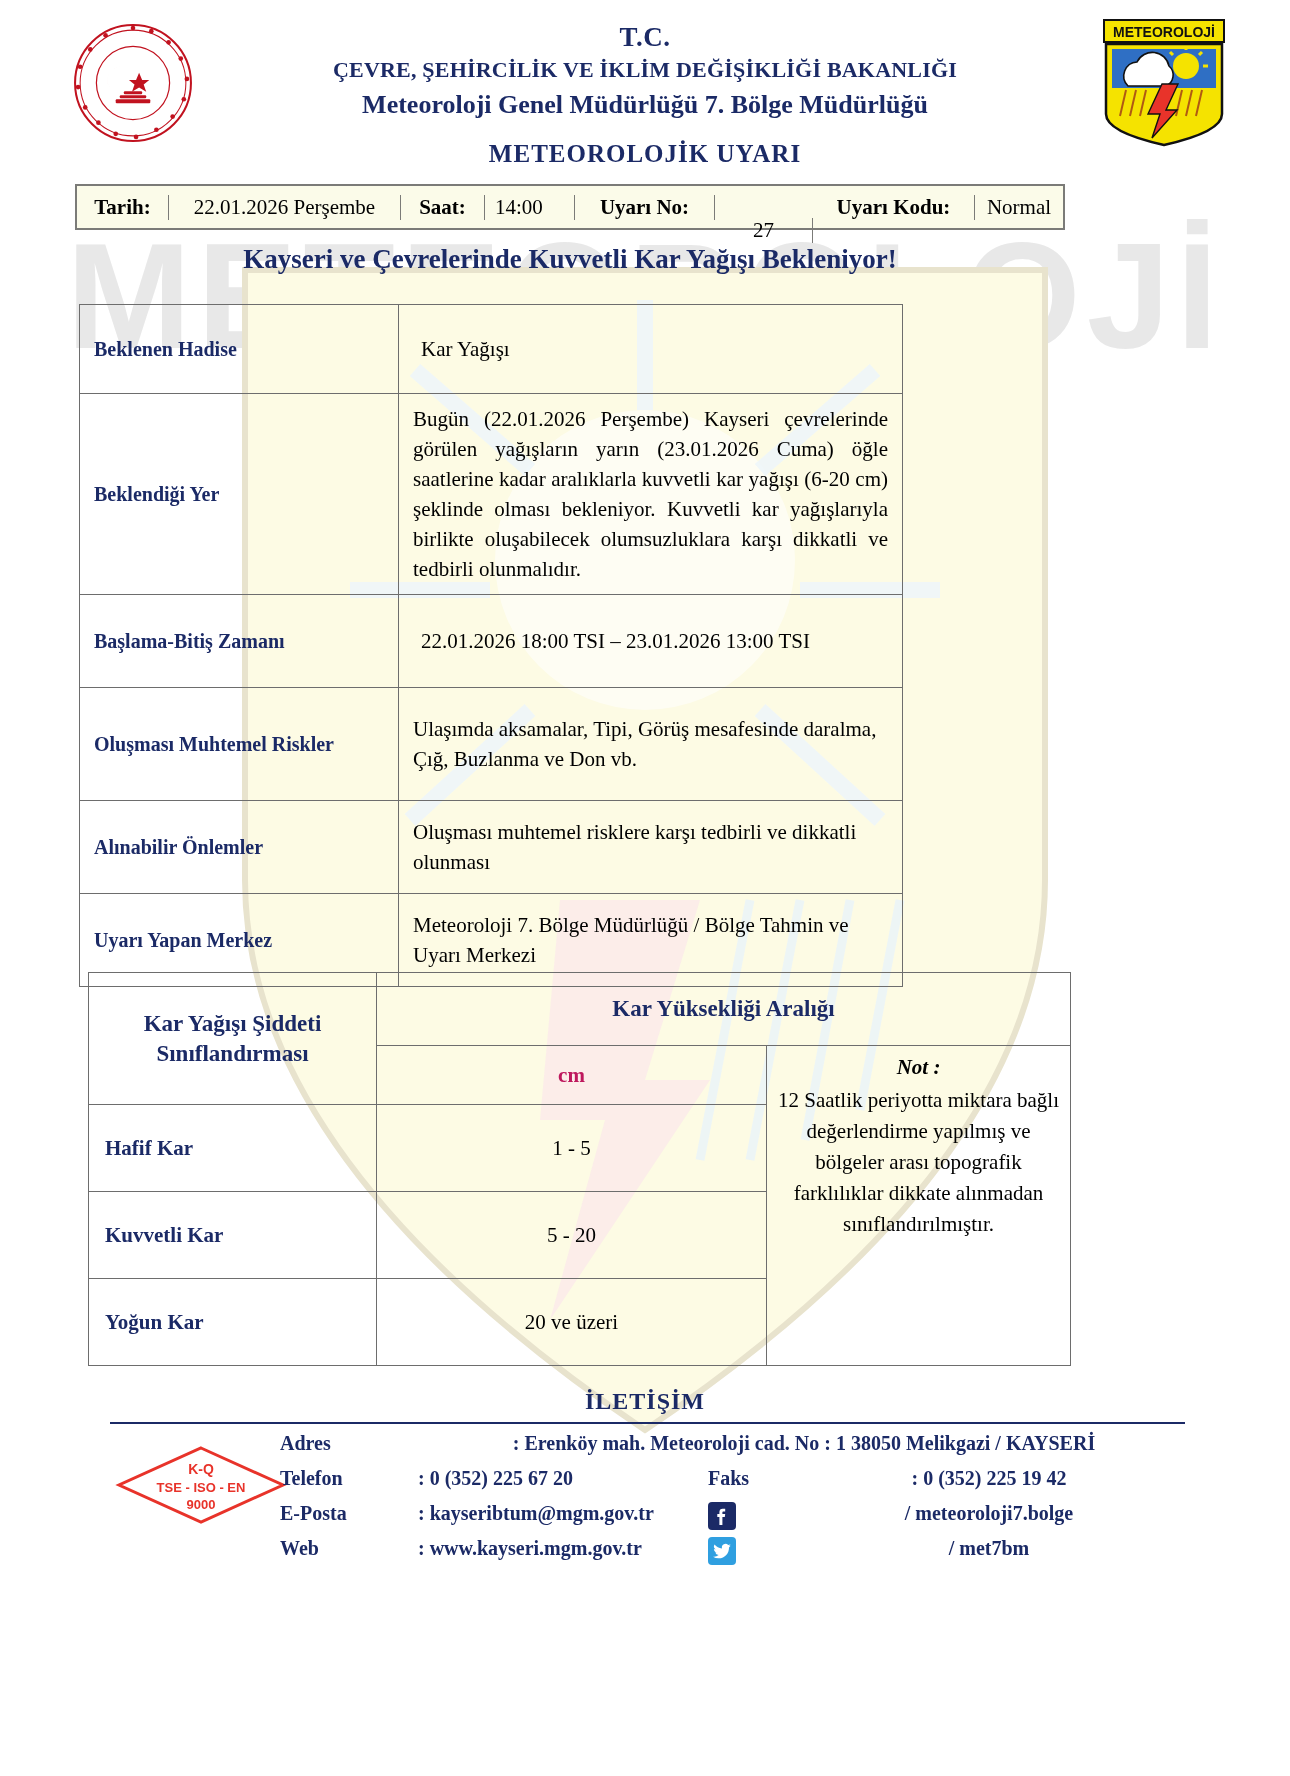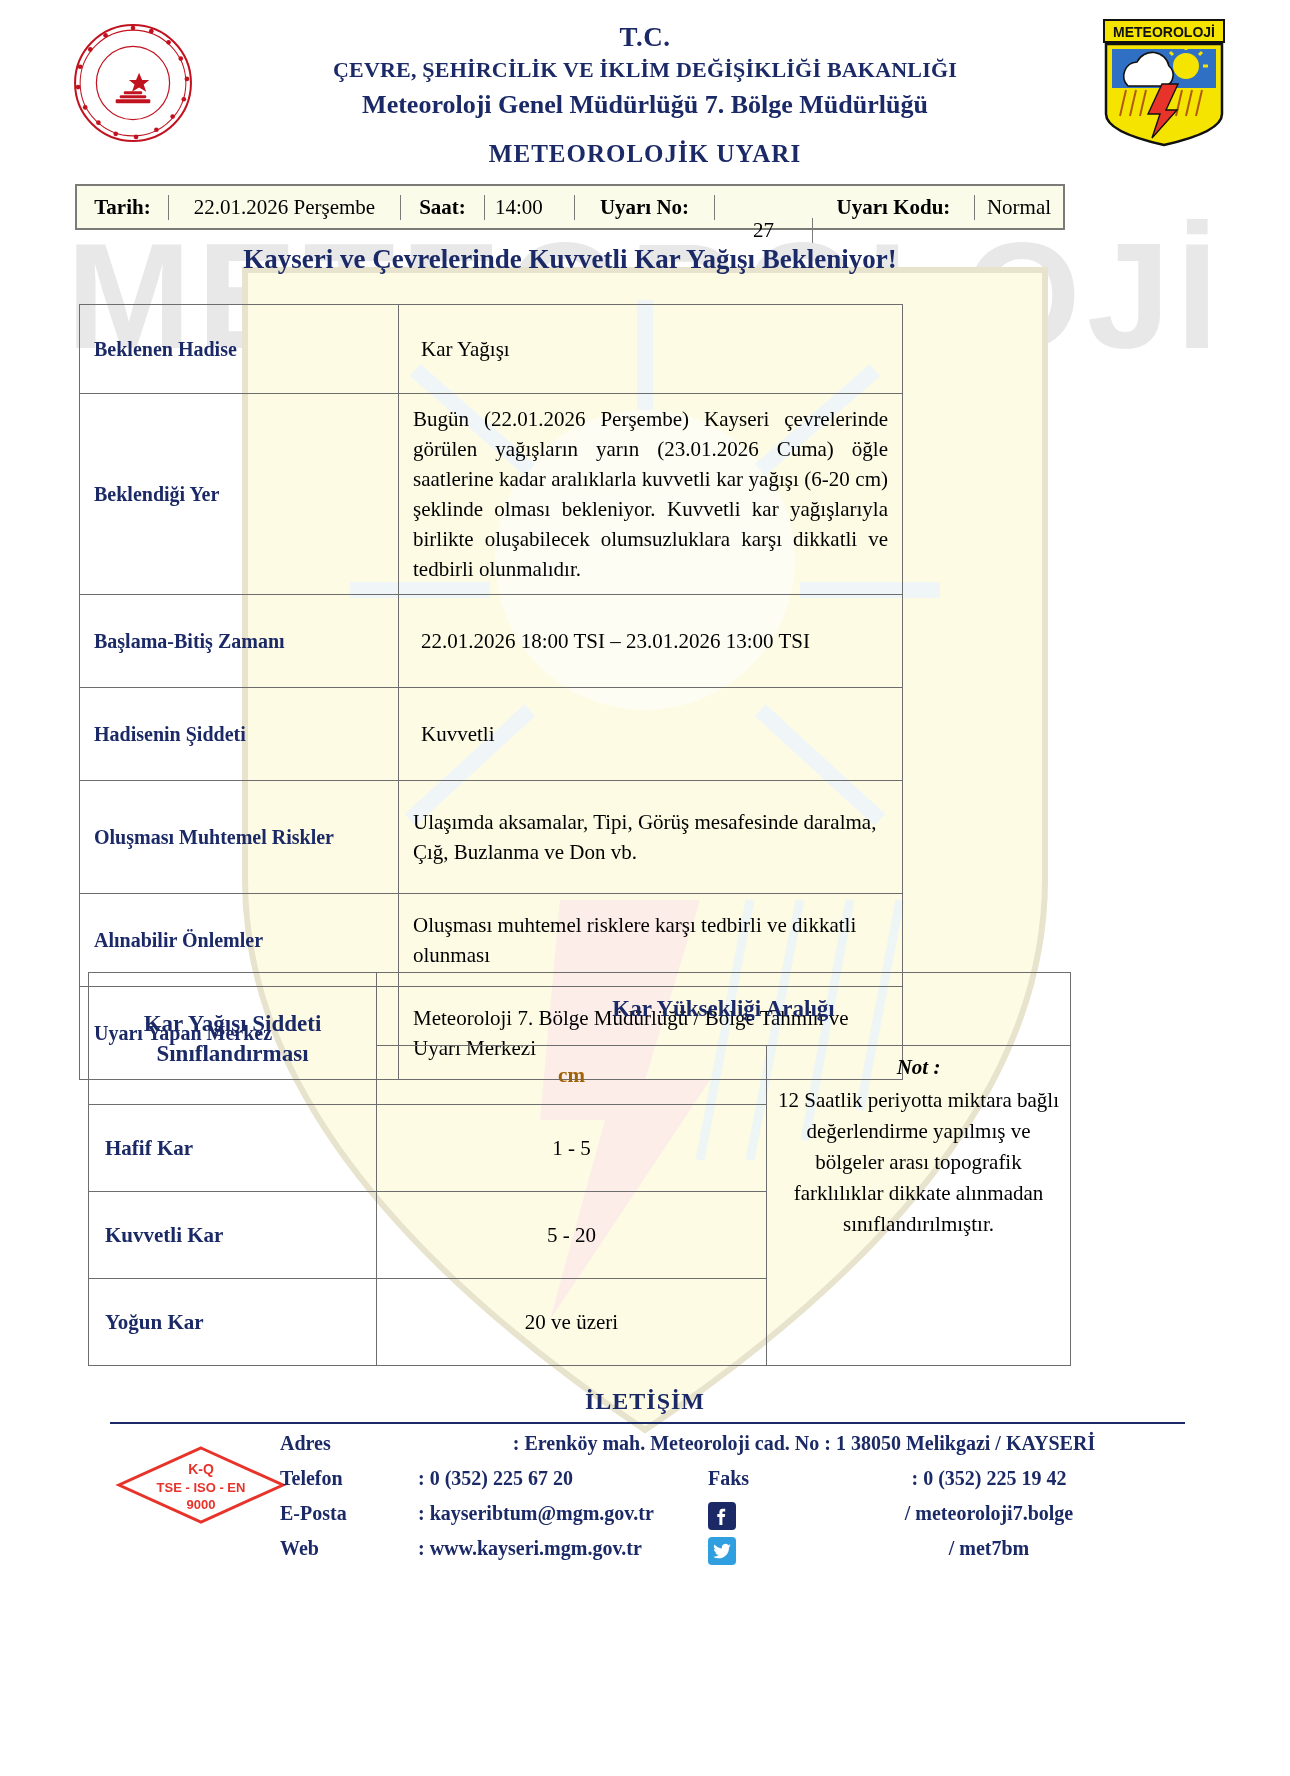--- a/index.html
+++ b/index.html
@@ -188,21 +188,21 @@
     text-align: center;
   }
   #class-table td.ct-head {
     color: #1b2a66;
     font-weight: bold;
     font-size: 23px;
     line-height: 30px;
     padding: 8px 4px;
   }
   #class-table td.ct-cmhead {
-    color: #a16207;
+    color: #be185d;
     font-weight: bold;
     font-size: 21px;
     padding: 8px 4px;
   }
   #class-table td.ct-label {
     color: #1b2a66;
     font-weight: bold;
     font-size: 21px;
     text-align: left;
     padding: 10px 0 10px 16px;
@@ -416,24 +416,20 @@
       <td class="v"><span class="pad">Kar Yağışı</span></td>
     </tr>
     <tr class="r-yer">
       <td class="k">Beklendiği Yer</td>
       <td class="v just">Bugün (22.01.2026 Perşembe) Kayseri çevrelerinde görülen yağışların yarın (23.01.2026 Cuma) öğle saatlerine kadar aralıklarla kuvvetli kar yağışı (6-20 cm) şeklinde olması bekleniyor. Kuvvetli kar yağışlarıyla birlikte oluşabilecek olumsuzluklara karşı dikkatli ve tedbirli olunmalıdır.</td>
     </tr>
     <tr class="r-zaman">
       <td class="k">Başlama-Bitiş Zamanı</td>
       <td class="v"><span class="pad">22.01.2026 18:00 TSI – 23.01.2026 13:00  TSI</span></td>
     </tr>
-    <tr class="r-siddet">
-      <td class="k">Hadisenin Şiddeti</td>
-      <td class="v"><span class="pad">Kuvvetli</span></td>
-    </tr>
     <tr class="r-riskler">
       <td class="k">Oluşması Muhtemel Riskler</td>
       <td class="v">Ulaşımda aksamalar, Tipi, Görüş mesafesinde daralma, Çığ, Buzlanma ve Don vb.</td>
     </tr>
     <tr class="r-onlemler">
       <td class="k">Alınabilir Önlemler</td>
       <td class="v">Oluşması muhtemel risklere karşı tedbirli ve dikkatli olunması</td>
     </tr>
     <tr class="r-merkez">
       <td class="k">Uyarı Yapan Merkez</td>

